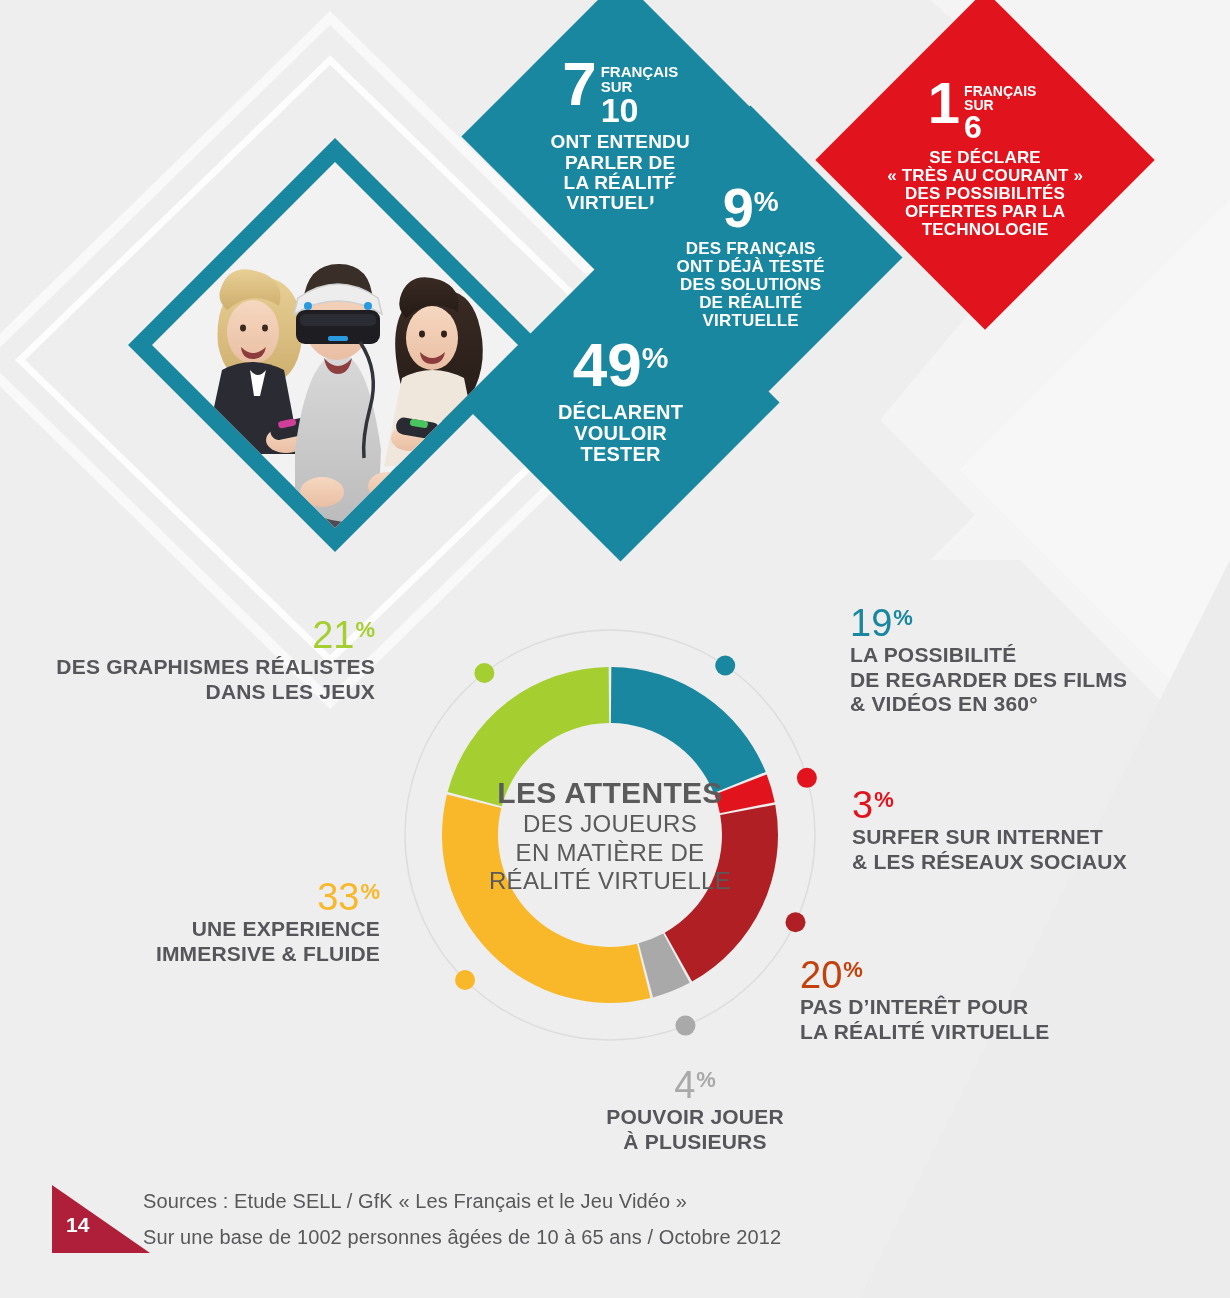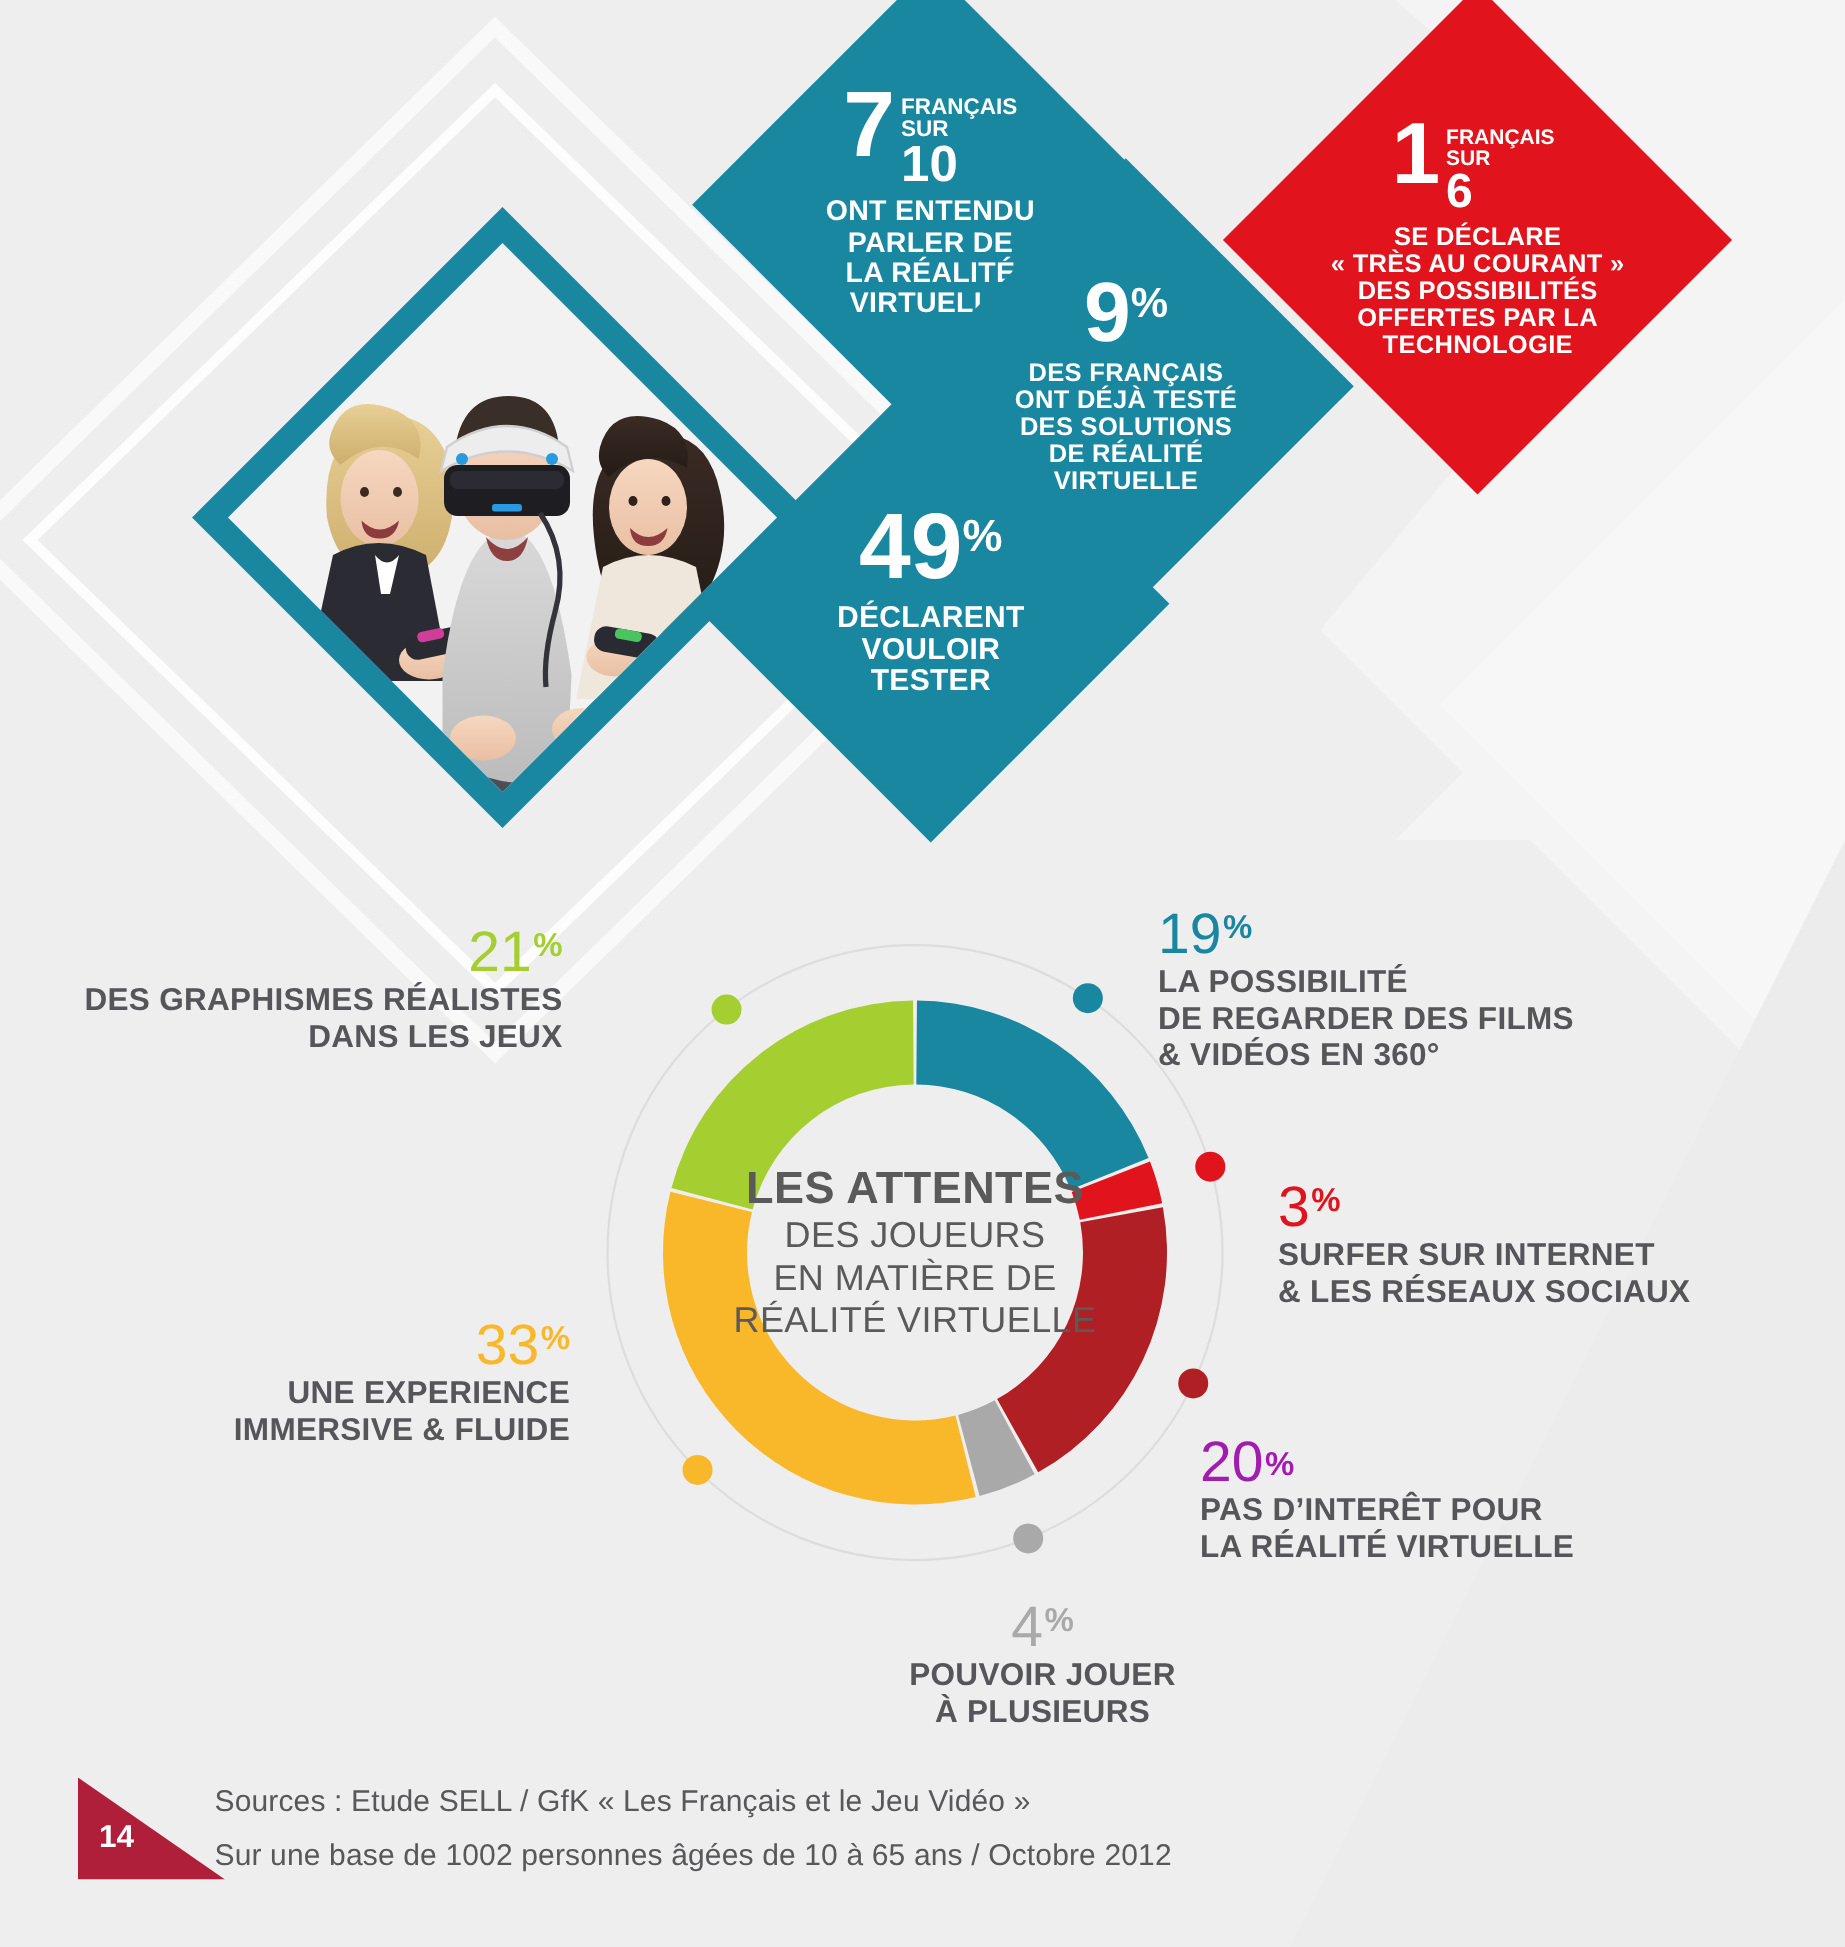--- a/index.html
+++ b/index.html
@@ -316,21 +316,21 @@
     <div class="pct" style="color: rgb(165, 206, 49);">
       <span class="n">21</span>
         <span class="s">%</span>
     </div>
     <div class="desc">
       <div>DES GRAPHISMES RÉALISTES</div>
       <div>DANS LES JEUX</div>
     </div>
   </div>
 
-  <div class="callout align-left" style="left:772px;top:16px;width:330px;">
+  <div class="callout align-left" style="left:850px;top:16px;width:330px;">
     <div class="pct" style="color: rgb(26, 135, 160);">
       <span class="n">19</span>
         <span class="s">%</span>
     </div>
     <div class="desc">
       <div>LA POSSIBILITÉ</div>
       <div>DE REGARDER DES FILMS</div>
       <div>&amp; VIDÉOS EN 360°</div>
     </div>
   </div>
@@ -340,21 +340,21 @@
       <span class="n">3</span>
         <span class="s">%</span>
     </div>
     <div class="desc">
       <div>SURFER SUR INTERNET</div>
       <div>&amp; LES RÉSEAUX SOCIAUX</div>
     </div>
   </div>
 
   <div class="callout align-left" style="left:800px;top:368px;width:300px;">
-    <div class="pct" style="color: #a21caf; align-items: center;">
+    <div class="pct" style="color: #c2410c;">
       <span class="n">20</span>
         <span class="s">%</span>
     </div>
     <div class="desc">
       <div>PAS D’INTERÊT POUR</div>
       <div>LA RÉALITÉ VIRTUELLE</div>
     </div>
   </div>
 
   <div class="callout align-center" style="left:545px;top:478px;width:300px;">

